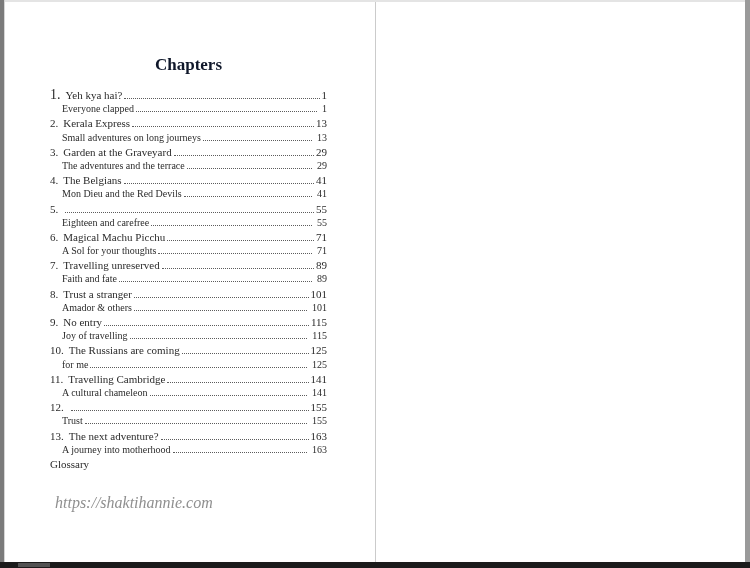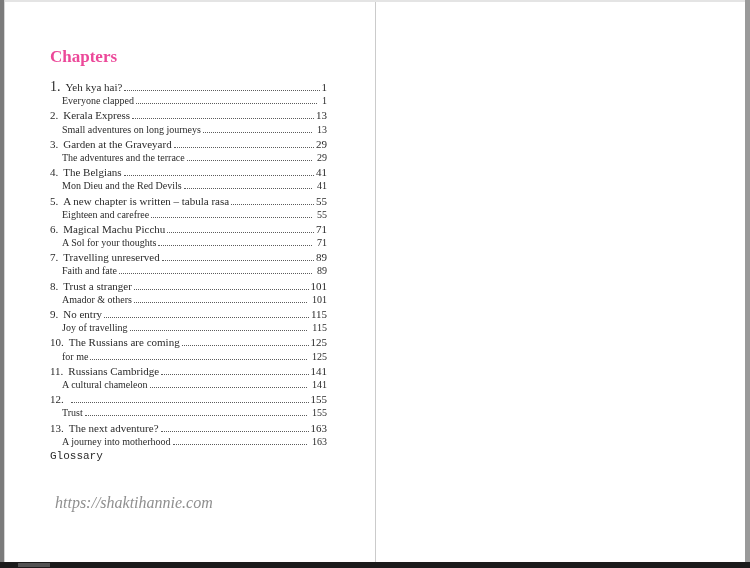--- a/index.html
+++ b/index.html
@@ -19,33 +19,33 @@
 
   
   .page { position:absolute; top:2px; bottom:6px; background:#ffffff; }
   .page-left  { left:5px;  width:370px; }
   .page-right { left:376px; right:5px; }
   .divider { position:absolute; left:375px; top:2px; bottom:6px; width:1px; background:#cbcbcb; }
 
   
   .content { position:absolute; left:45px; top:45px; width:277px; color:#2b2b2b; }
   h1.chapters {
-    margin:0 0 13px 0; font-size:17px; font-weight:bold;
-    color:#ec4899; font-family:"Liberation Serif", serif;
+    margin:8px 0 13px 0; font-size:17px; font-weight:bold;
+    color:#0f172a; font-family:"Liberation Serif", serif;text-align:center;
   }
   .toc { width:100%; }
   .row { display:flex; align-items:baseline; height:14.2px; line-height:14.2px; white-space:nowrap; }
   .row.main { font-size:11px; }
   .row.sub  { font-size:10px; padding-left:12px; }
   .row.main .num { margin-right:5px; }
   .row.main.first .num { font-size:14px; }
   .leader { flex:1 1 auto; min-width:8px; height:1px; border-bottom:1px dotted #5c5c5c; margin:0 2px; }
   .pnum { flex:0 0 auto; }
   .row.sub .pnum { margin-left:3px; }
-  .row.tail { font-size:11px;font-family:Liberation Mono, monospace; }
+  .row.tail { font-size:11px; }
 
   .footer {
     position:absolute; left:50px; top:492px;
     font-style:italic; font-size:16px; color:#8f8f8f;
     font-family:"Liberation Serif", serif;
   }
 </style>
 </head>
 <body>
 
@@ -94,21 +94,20 @@
             <span class="leader"></span>
             <span class="pnum">41</span>
           </div>
           <div class="row sub">
             <span class="title">Mon Dieu and the Red Devils</span>
             <span class="leader"></span>
             <span class="pnum">41</span>
           </div>
           <div class="row main">
             <span class="num">5.</span>
-            <span class="title">A new chapter is written – tabula rasa</span>
             <span class="leader"></span>
             <span class="pnum">55</span>
           </div>
           <div class="row sub">
             <span class="title">Eighteen and carefree</span>
             <span class="leader"></span>
             <span class="pnum">55</span>
           </div>
           <div class="row main">
             <span class="num">6.</span>
@@ -160,21 +159,21 @@
             <span class="leader"></span>
             <span class="pnum">125</span>
           </div>
           <div class="row sub">
             <span class="title">for me</span>
             <span class="leader"></span>
             <span class="pnum">125</span>
           </div>
           <div class="row main">
             <span class="num">11.</span>
-            <span class="title">Russians Cambridge</span>
+            <span class="title">Travelling Cambridge</span>
             <span class="leader"></span>
             <span class="pnum">141</span>
           </div>
           <div class="row sub">
             <span class="title">A cultural chameleon</span>
             <span class="leader"></span>
             <span class="pnum">141</span>
           </div>
           <div class="row main">
             <span class="num">12.</span>

